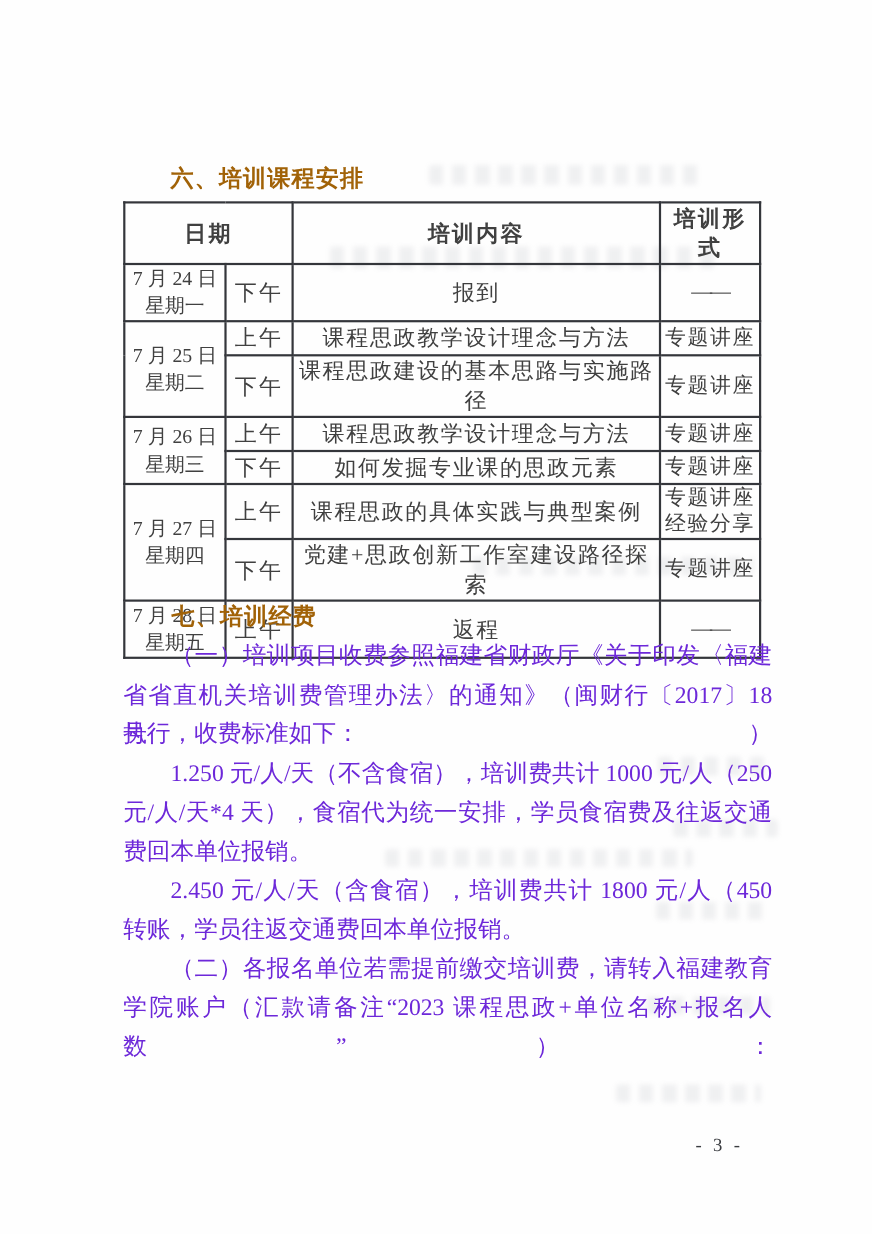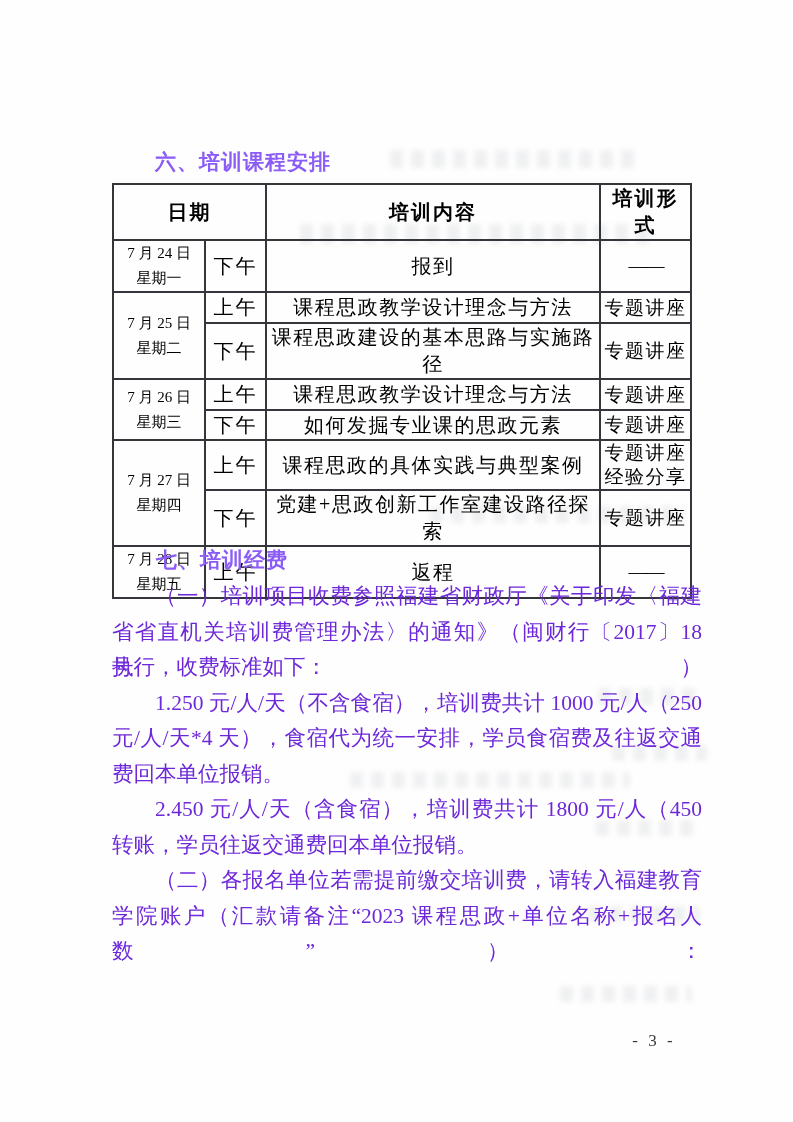--- a/index.html
+++ b/index.html
@@ -13,51 +13,51 @@
     color:#2b2d31;
     font-family:"Liberation Serif","DejaVu Serif",serif;
   }
   
   .sec-heading {
     position:absolute;
     font-family:"Liberation Sans","DejaVu Sans",sans-serif;
     font-weight:700;
     font-size:21px;
     letter-spacing:1px;
-    color:#8b5cf6;
+    color:#a16207;
     white-space:nowrap;
   }
   #heading-six { left:155px; top:148px; }
   #heading-seven { left:156px; top:546px; }
 
   
   .sched-table {
     position:absolute;
     left:112px; top:183px;
     width:578px;
     border-collapse:collapse;
     table-layout:fixed;
     font-size:20px;
-    color:#000000;
+    color:#404040;
   }
   .sched-table td, .sched-table th {
     border:2px solid #34363b;
     text-align:center;
     vertical-align:middle;
     padding:0 2px;
     font-weight:400;
     overflow:hidden;
   }
   .sched-table th {
     font-family:"Liberation Sans","DejaVu Sans",sans-serif;
     font-weight:700;
     font-size:20px;
     letter-spacing:2px;
   }
-  .date-cell { font-size:15px; line-height:25px; }
+  .date-cell { font-size:18px; line-height:25px; }
   .time-cell { font-size:20px; letter-spacing:2px; }
   .content-cell { font-size:20px; letter-spacing:1.5px; }
   .form-cell { font-size:19px; letter-spacing:1.5px; line-height:24px; }
   .dash { letter-spacing:-2px; }
 
   
   #note-line {
     position:absolute; left:153px; top:511px;
     font-weight:700; font-size:21px; letter-spacing:1px;
     color:#26282c; white-space:nowrap;

